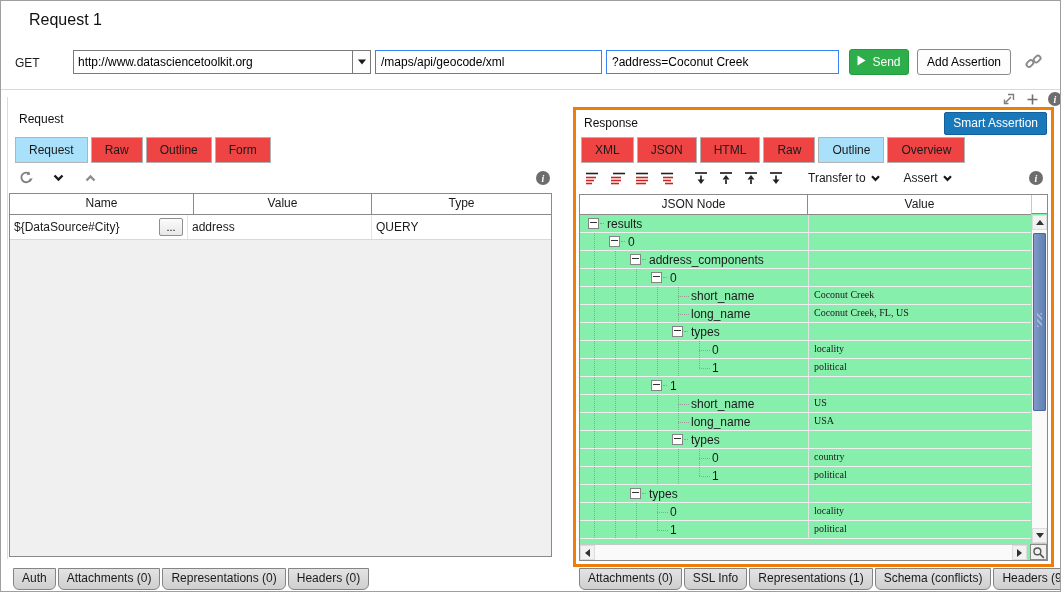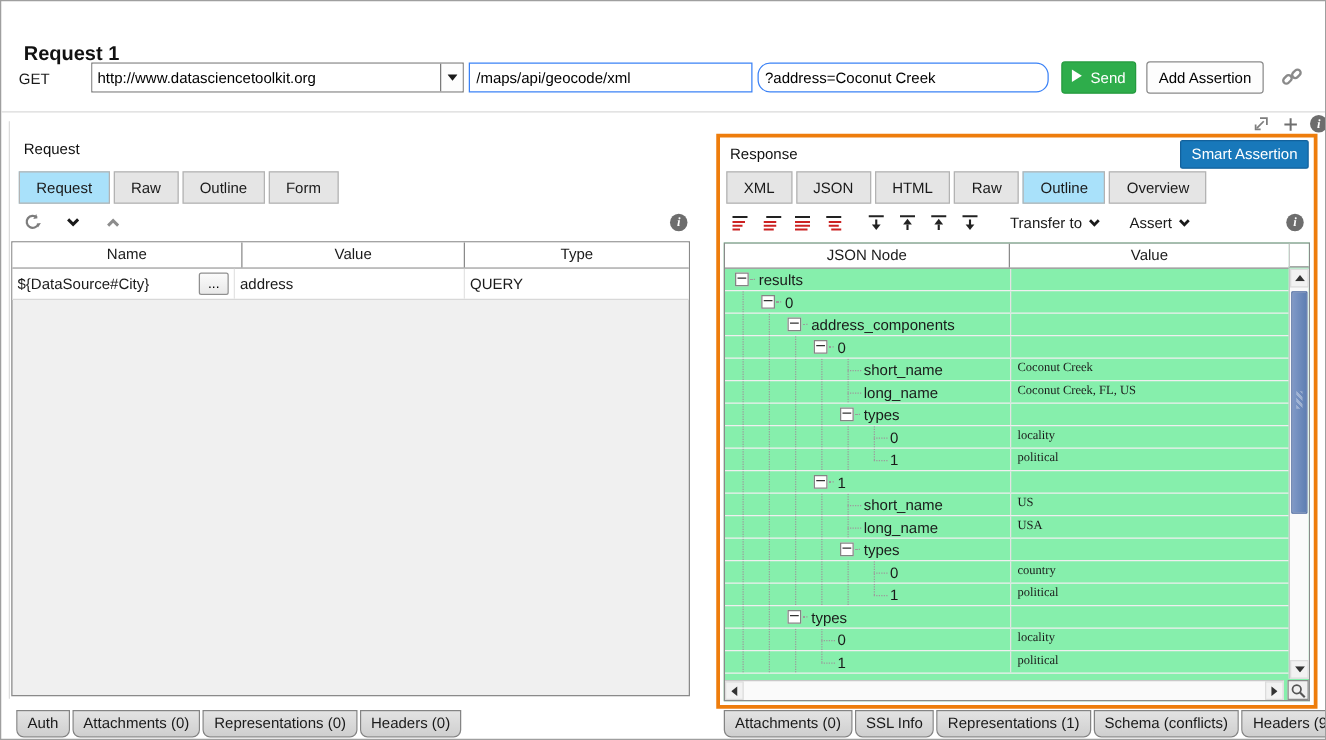--- a/index.html
+++ b/index.html
@@ -1,41 +1,41 @@
 <!DOCTYPE html>
 <html style="--orange: #EE7D0C; --tab-blue: #A9E1FA; --smart-blue: #1878BA; --send-green: #2EAD4B;"><head>
 <meta charset="utf-8">
 <style>
   html,body{margin:0;padding:0;background:#e8e8e8;}
   body{font-family:"Liberation Sans",sans-serif;font-size:12px;color:#1a1a1a;}
   .window{position:relative;width:1061px;height:592px;background:#fff;border:1px solid #9f9f9f;box-sizing:border-box;overflow:hidden;}
 
   
-  .page-title{position:absolute;left:18px;top:10px;font-size:16px;font-weight:700;color:#111;margin-top:24px;}
+  .page-title{position:absolute;left:28px;top:10px;font-size:16px;font-weight:400;color:#111;}
   .method-label{position:absolute;left:14px;top:55px;}
   .combo{position:absolute;left:72px;top:49px;width:298px;height:24px;border:1px solid #7a7a7a;box-sizing:border-box;display:flex;background:#fff;}
   .combo input{flex:1;border:none;outline:none;font:12px "Liberation Sans",sans-serif;padding:0 4px;min-width:0;}
   .combo .combo-btn{width:17px;border-left:1px solid #7a7a7a;display:flex;align-items:center;justify-content:center;background:#fdfdfd;cursor:default;}
   .txt{position:absolute;height:24px;border:1px solid #3b82f6;box-sizing:border-box;font:12px "Liberation Sans",sans-serif;padding:11px 5px;outline:none;}
   .path-input{left:374px;top:49px;width:227px;}
-  .query-input{left:605px;top:49px;width:233px;border-radius:10px;}
+  .query-input{left:605px;top:49px;width:233px;}
   .send-btn{position:absolute;left:848px;top:48px;width:60px;height:26px;background:var(--send-green,#2EAD4B);border:1px solid #249a3e;border-radius:3px;color:#fff;font:12px "Liberation Sans",sans-serif;display:flex;align-items:center;justify-content:center;gap:6px;cursor:pointer;}
   .add-assert-btn{position:absolute;left:916px;top:48px;height:26px;padding:0 9px;background:#fdfdfd;border:1px solid #8a8a8a;border-radius:3px;font:12px "Liberation Sans",sans-serif;cursor:pointer;}
   .link-icon{position:absolute;left:1023px;top:51px;width:20px;height:20px;}
   .top-divider{position:absolute;left:0;right:0;top:88px;border-top:1px solid #dadada;}
   .corner-icons{position:absolute;left:1000px;top:90px;display:flex;gap:7px;align-items:center;}
   .corner-icons .ci{width:16px;height:16px;display:flex;align-items:center;justify-content:center;}
 
   
   .left-edge{position:absolute;left:6px;top:96px;height:462px;border-left:1px solid #dcdcdc;}
   .section-label{position:absolute;font-size:12px;color:#111;}
   .req-label{left:18px;top:111px;}
   .tabs{position:absolute;display:flex;}
   .req-tabs{left:14px;top:136px;}
-  .tab{padding:5px 13px 5px;border:1px solid #b3b3b3;background:#e5e5e5;margin-right:3px;cursor:pointer;line-height:14px;}
+  .tab{padding:5px 13px 5px;border:1px solid #b3b3b3;background:#ef4444;margin-right:3px;cursor:pointer;line-height:14px;}
   .tab.active{background:var(--tab-blue,#A9E1FA);}
   .req-toolbar{position:absolute;left:16px;top:167px;width:535px;height:20px;display:flex;align-items:center;gap:14px;}
   .req-toolbar .spacer{flex:1;}
   .tbi{width:18px;height:18px;display:flex;align-items:center;justify-content:center;cursor:pointer;}
   .info-circle{display:inline-flex;width:14px;height:14px;border-radius:50%;background:#6d6d6d;color:#fff;font:700 10px "Liberation Serif",serif;align-items:center;justify-content:center;font-style:italic;}
 
   .params-table{position:absolute;left:8px;top:192px;width:543px;height:364px;border:1px solid #8a8a8a;box-sizing:border-box;background:#f0f0f0;}
   .p-head{display:flex;height:20px;background:#fff;border-bottom:1px solid #8a8a8a;}
   .p-head .hc{box-sizing:border-box;text-align:center;line-height:19px;border-right:1px solid #8a8a8a;}
   .p-head .hc:last-child{border-right:none;}

